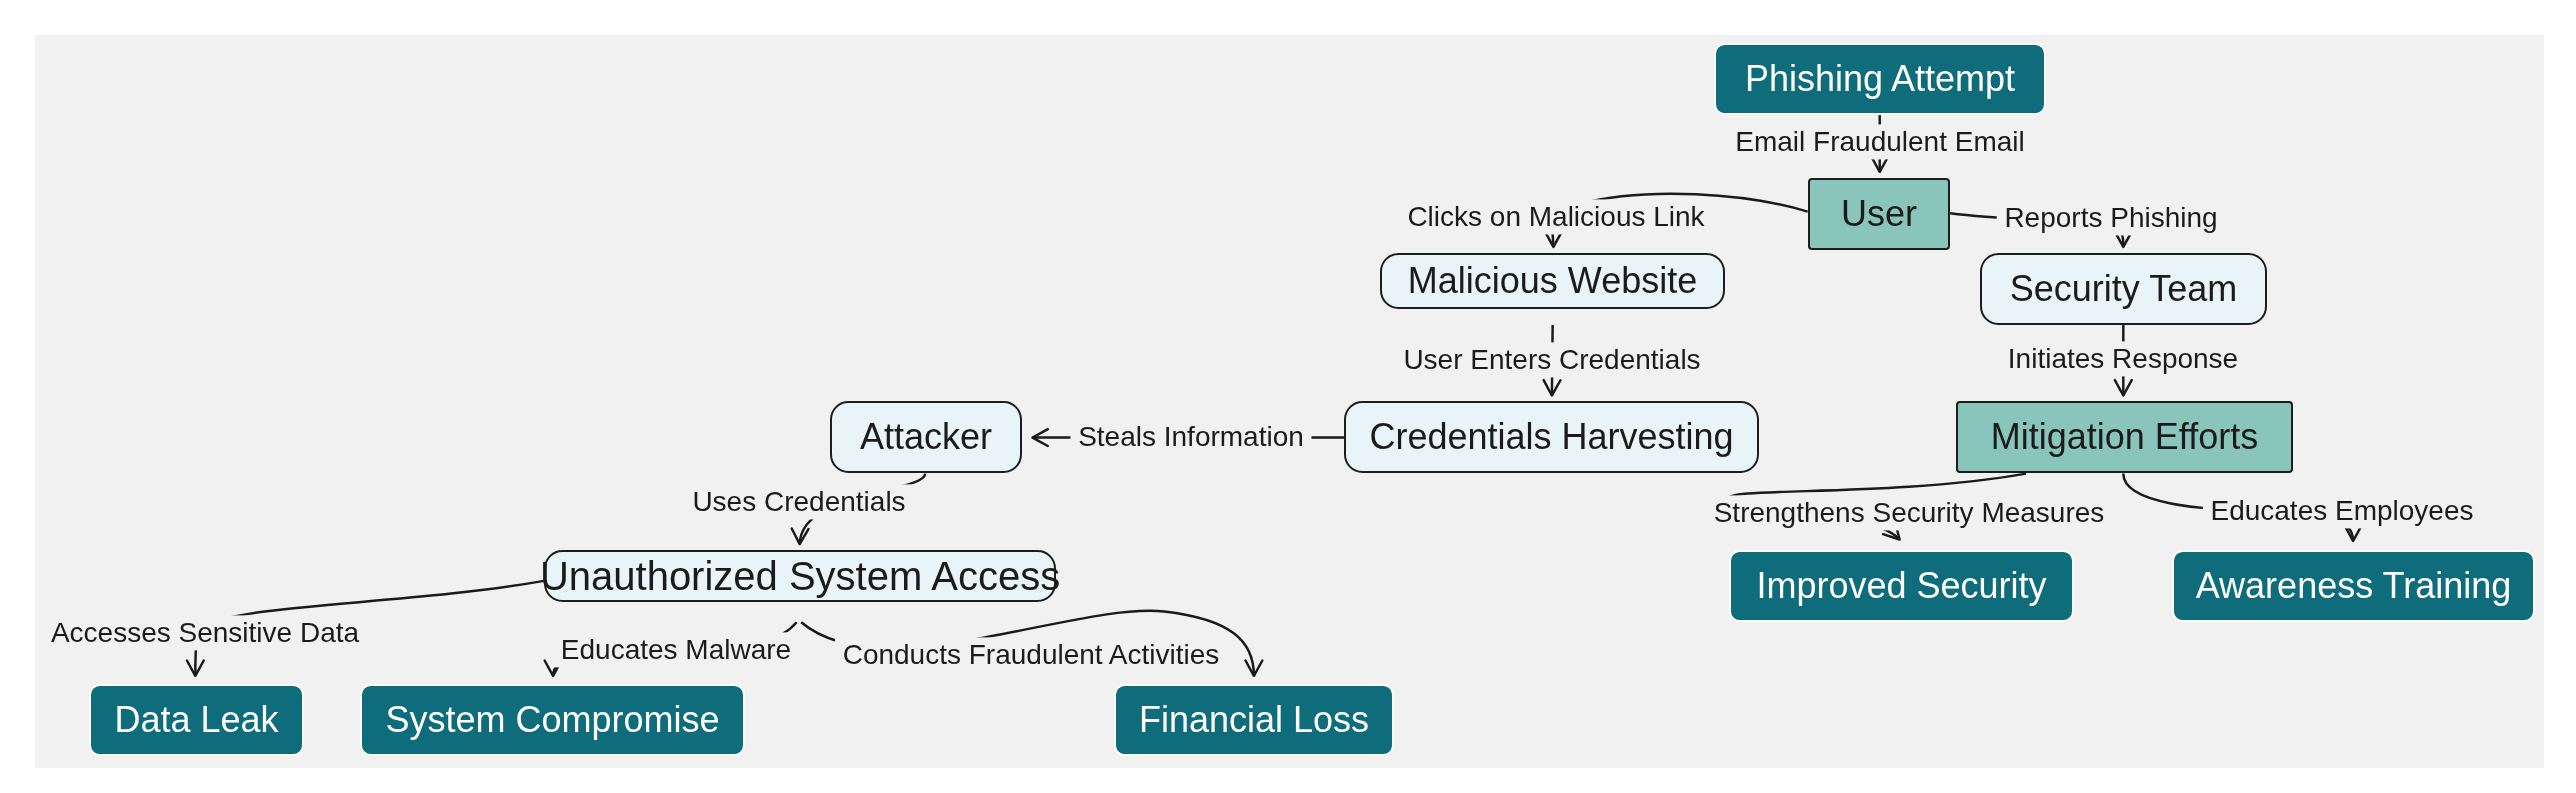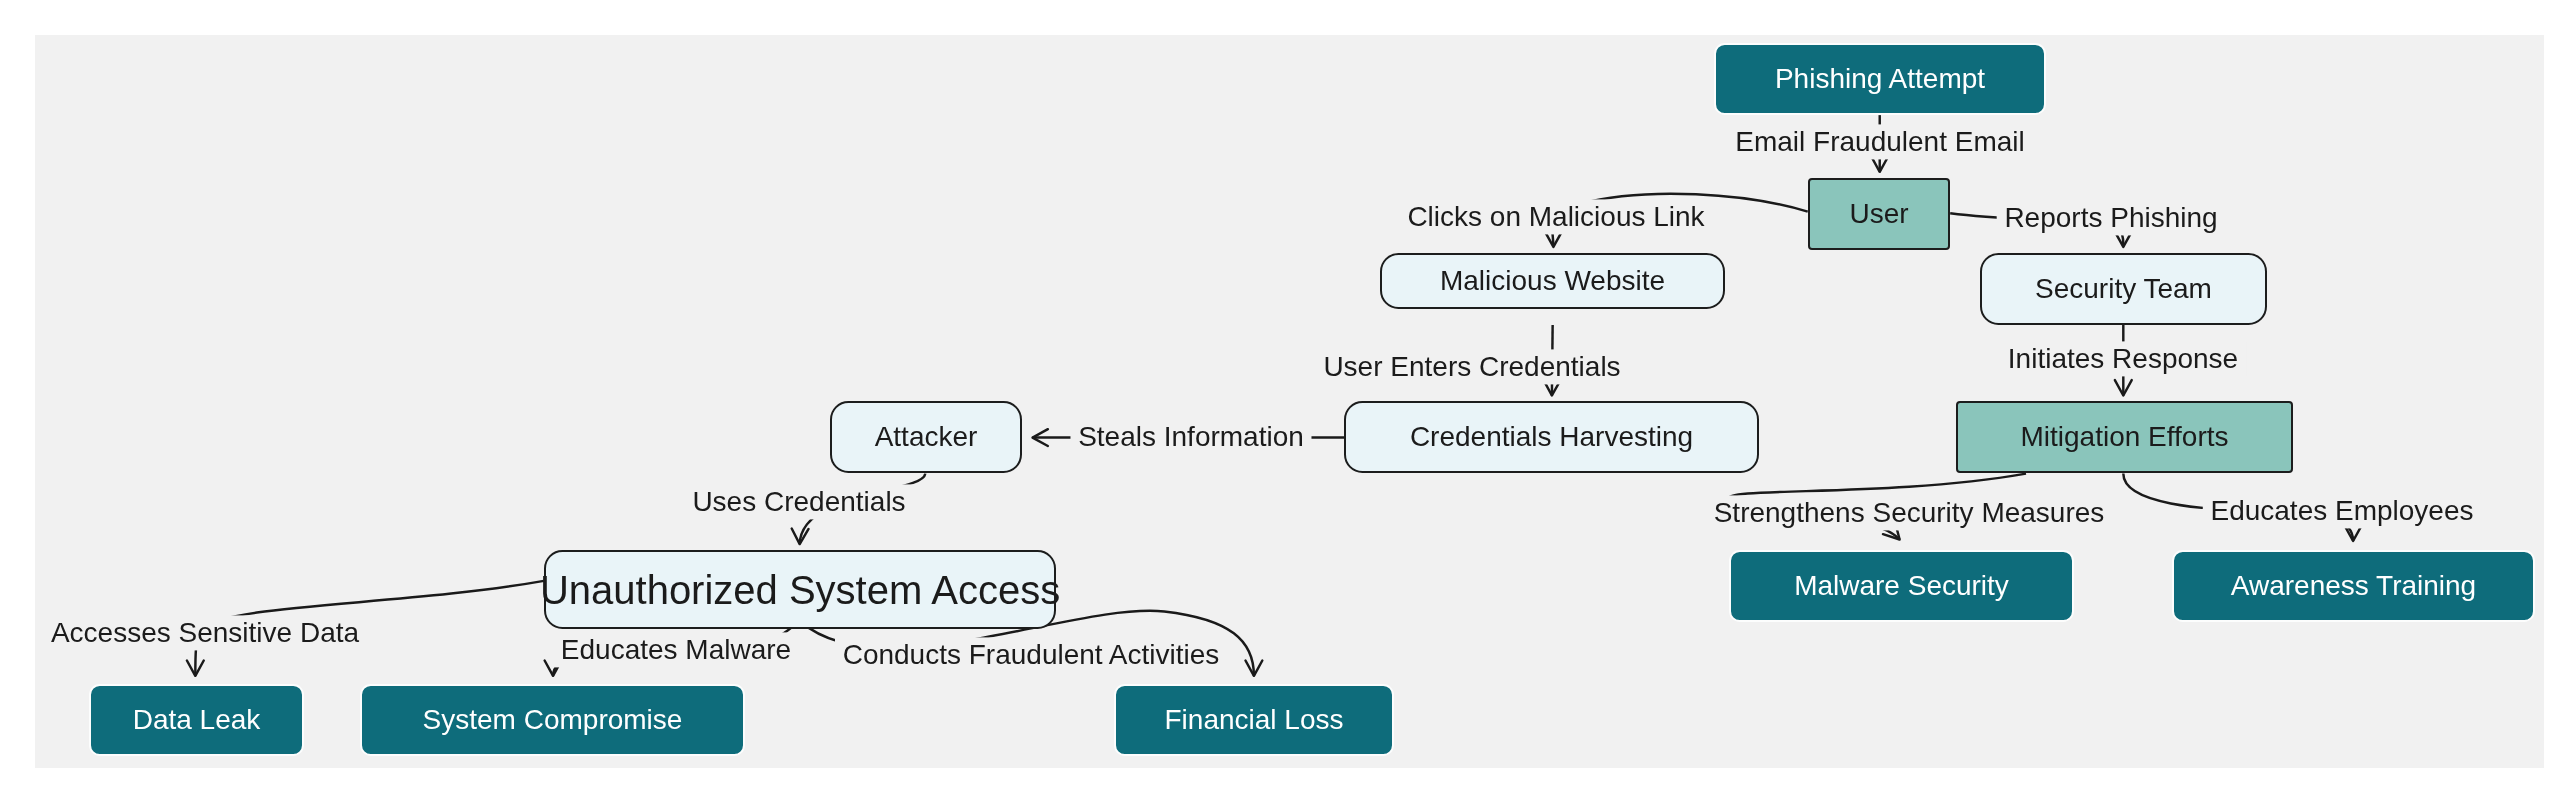--- a/index.html
+++ b/index.html
@@ -6,21 +6,21 @@
   body{
     position:relative;width:2576px;height:794px;background:#ffffff;
     font-family:"Liberation Sans",sans-serif;overflow:hidden;
   }
   #panel{position:absolute;left:35px;top:35px;width:2509px;height:733px;background:#f1f1f1}
   #edges{position:absolute;left:0;top:0;z-index:1}
   #labels{position:absolute;left:0;top:0;z-index:2}
   #nodes{position:absolute;left:0;top:0;z-index:3}
   .node{
     position:absolute;display:flex;align-items:center;justify-content:center;
-    box-sizing:border-box;font-size:28px;color:#1b1b1b;text-align:center;
+    box-sizing:border-box;font-size:36px;color:#1b1b1b;text-align:center;
     white-space:nowrap;line-height:1;
   }
   .node.light{background:#e9f4f8;border:2.3px solid #1c1d1d;border-radius:18.4px}
   .node.medium{background:#8ac5bb;border:2.3px solid #1c1d1d;border-radius:4px}
   .node.dark{background:#0e6c7b;border:2.3px solid #fcfdfd;border-radius:10.7px;color:#ffffff}
   .node.big{font-size:40px}
   .edge-label{
     position:absolute;transform:translate(-50%,-50%);background:#f1f1f1;
     padding:1.5px 7.7px;font-size:28px;color:#1b1b1b;white-space:nowrap;line-height:1.15;
   }
@@ -47,21 +47,21 @@
       <path d="M 1046 812 C 1150 900 1400 786 1520 798 C 1606 808 1637 836 1637 882" fill="none" stroke="#1a1a1a" stroke-width="3.2" marker-end="url(#arrow)"></path>
       <path d="M 2772 424 L 2772 516" fill="none" stroke="#1a1a1a" stroke-width="3.2" marker-end="url(#arrow)"></path>
       <path d="M 2645 618 C 2460 650 2250 634 2255 652 C 2270 672 2440 662 2480 704" fill="none" stroke="#1a1a1a" stroke-width="3.2" marker-end="url(#arrow)"></path>
       <path d="M 2772 618 C 2772 658 2876 666 2956 666 C 3040 667 3072 678 3072 706" fill="none" stroke="#1a1a1a" stroke-width="3.2" marker-end="url(#arrow)"></path>
     </g>
 </svg>
 <div id="labels">
     <div class="edge-label" style="left: 1880px; top: 142px;">Email Fraudulent Email</div>
     <div class="edge-label" style="left: 1556px; top: 217px;">Clicks on Malicious Link</div>
     <div class="edge-label" style="left: 2111px; top: 218px;">Reports Phishing</div>
-    <div class="edge-label" style="left: 1472px; top: 360px; margin-top: 7px;">User Enters Credentials</div>
+    <div class="edge-label" style="left: 1552px; top: 360px;">User Enters Credentials</div>
     <div class="edge-label" style="left: 1191px; top: 437px;">Steals Information</div>
     <div class="edge-label" style="left: 799px; top: 502px;">Uses Credentials</div>
     <div class="edge-label" style="left: 205px; top: 633px;">Accesses Sensitive Data</div>
     <div class="edge-label" style="left: 676px; top: 650px;">Educates Malware</div>
     <div class="edge-label" style="left: 1031px; top: 655px;">Conducts Fraudulent Activities</div>
     <div class="edge-label" style="left: 2123px; top: 359px;">Initiates Response</div>
     <div class="edge-label" style="left: 1909px; top: 513px;">Strengthens Security Measures</div>
     <div class="edge-label" style="left: 2342px; top: 511px;">Educates Employees</div>
   </div>
 <div id="nodes">
@@ -79,25 +79,25 @@
     </div>
     <div class="node light" style="left: 1344px; top: 401px; width: 415px; height: 72px;">
       <span>Credentials Harvesting</span>
     </div>
     <div class="node light" style="left: 830px; top: 401px; width: 192px; height: 72px;">
       <span>Attacker</span>
     </div>
     <div class="node medium" style="left: 1956px; top: 401px; width: 337px; height: 72px;">
       <span>Mitigation Efforts</span>
     </div>
-    <div class="node light big" style="left: 544px; top: 550px; width: 512px; height: 79px; text-align: right;">
+    <div class="node light big" style="left: 544px; top: 550px; width: 512px; height: 52px; text-align: right;">
       <span>Unauthorized System Access</span>
     </div>
     <div class="node dark" style="left: 1729px; top: 550px; width: 345px; height: 72px;">
-      <span>Malware Security</span>
+      <span>Improved Security</span>
     </div>
     <div class="node dark" style="left: 2172px; top: 550px; width: 363px; height: 72px;">
       <span>Awareness Training</span>
     </div>
     <div class="node dark" style="left: 89px; top: 684px; width: 215px; height: 72px;">
       <span>Data Leak</span>
     </div>
     <div class="node dark" style="left: 360px; top: 684px; width: 385px; height: 72px;">
       <span>System Compromise</span>
     </div>

